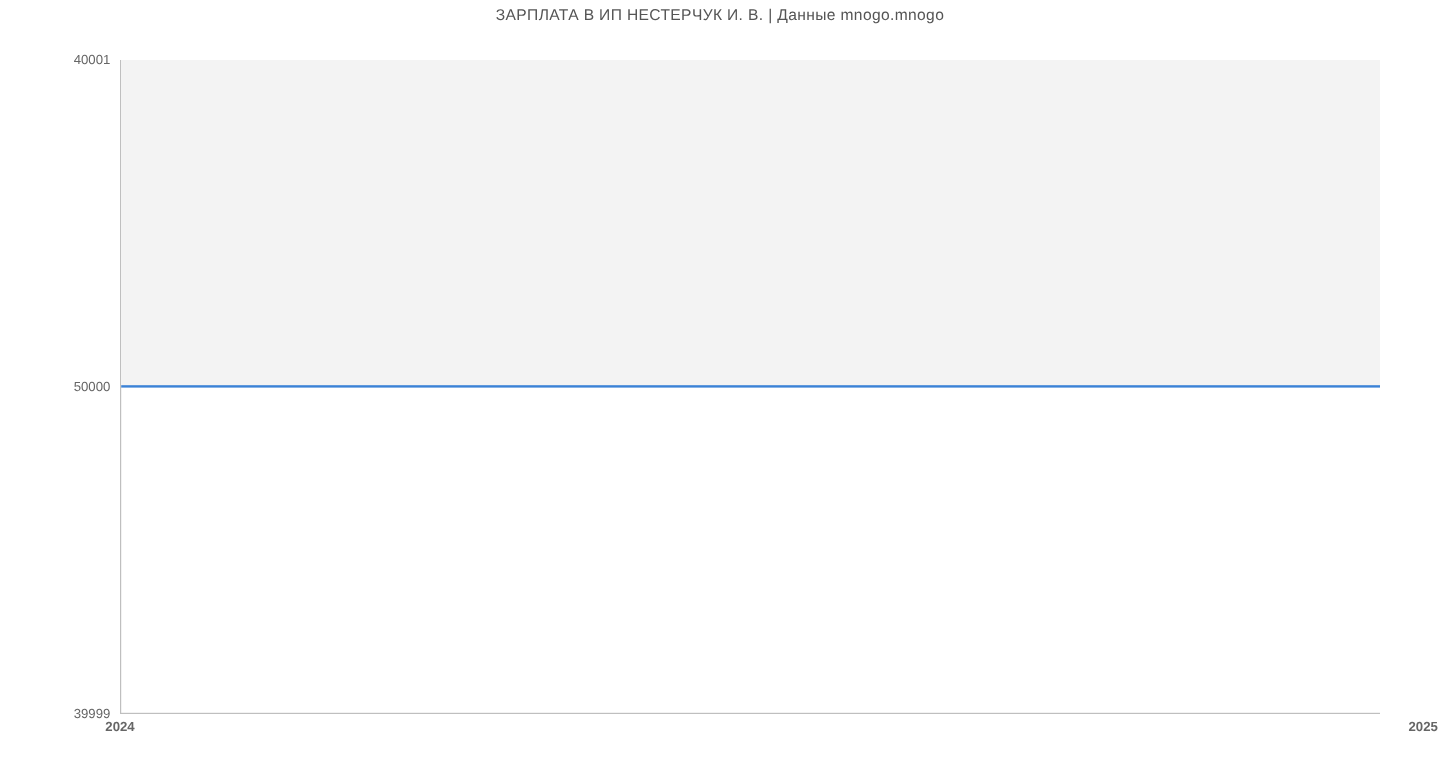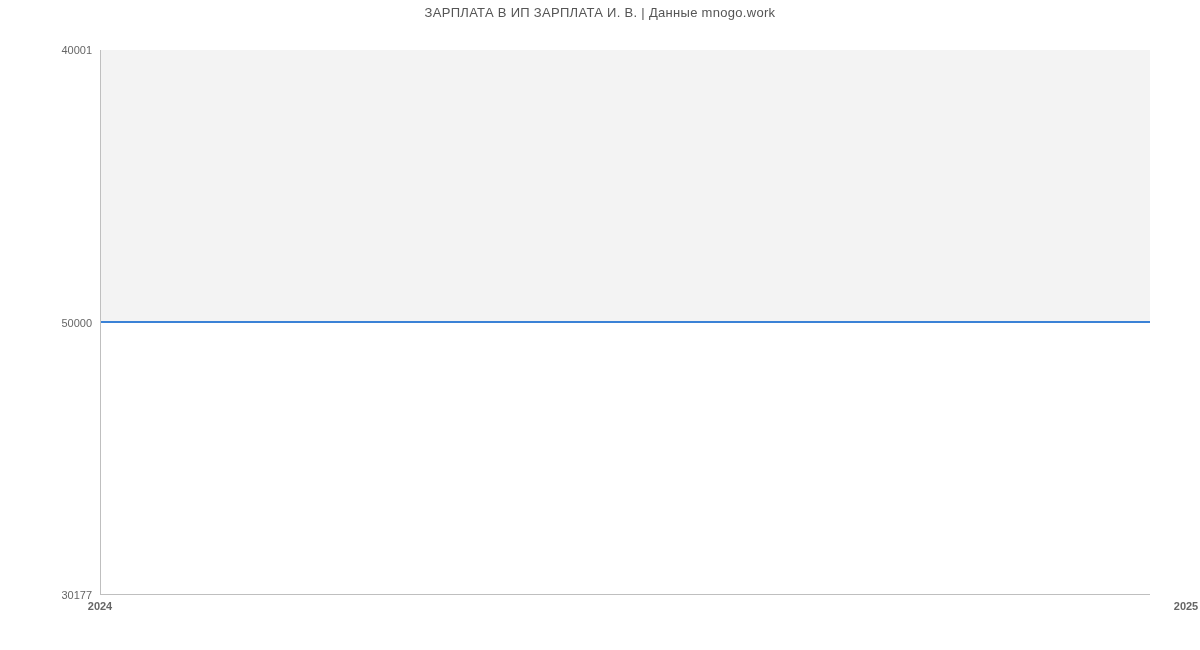--- a/index.html
+++ b/index.html
@@ -9,27 +9,27 @@
     .plot-area { position: absolute; left: 0; top: 0; width: 100%; height: 100%; border-left: 1px solid #bfbfbf; border-bottom: 1px solid #bfbfbf; }
     .grid-band { position: absolute; left: 0; width: 100%; background: #f3f3f3; }
     .grid-band.top { top: 0; height: 50%; }
     .data-line { position: absolute; left: 0; width: 100%; height: 2px; background: #3b82d6; }
     .y-tick { position: absolute; right: 100%; padding-right: 8px; font-size: 11px; color: #666666; transform: translateY(-50%); white-space: nowrap; }
     .x-tick { position: absolute; top: 100%; padding-top: 5px; font-size: 11px; color: #666666; transform: translateX(-50%); white-space: nowrap; font-weight: bold; }
   </style>
 </head>
 <body>
 
-<div class="title">ЗАРПЛАТА В ИП ЗАРПЛАТА И. В. | Данные mnogo.work</div>
+<div class="title">ЗАРПЛАТА В ИП НЕСТЕРЧУК И. В. | Данные mnogo.mnogo</div>
 
 <div class="chart-container">
   <div class="plot-area">
     <div class="grid-band top"></div>
     <div class="data-line" style="top: calc(50% - 1px);"></div>
   </div>
 
   <div class="y-tick" style="top: 0%;">40001</div>
   <div class="y-tick" style="top: 50%;">50000</div>
-  <div class="y-tick" style="top: 100%;">30177</div>
+  <div class="y-tick" style="top: 100%;">39999</div>
 
   <div class="x-tick" style="left: 0%;">2024</div>
   <div class="x-tick" style="left: 100%; margin-left: 36px;">2025</div>
 </div>
 
 </body></html>

